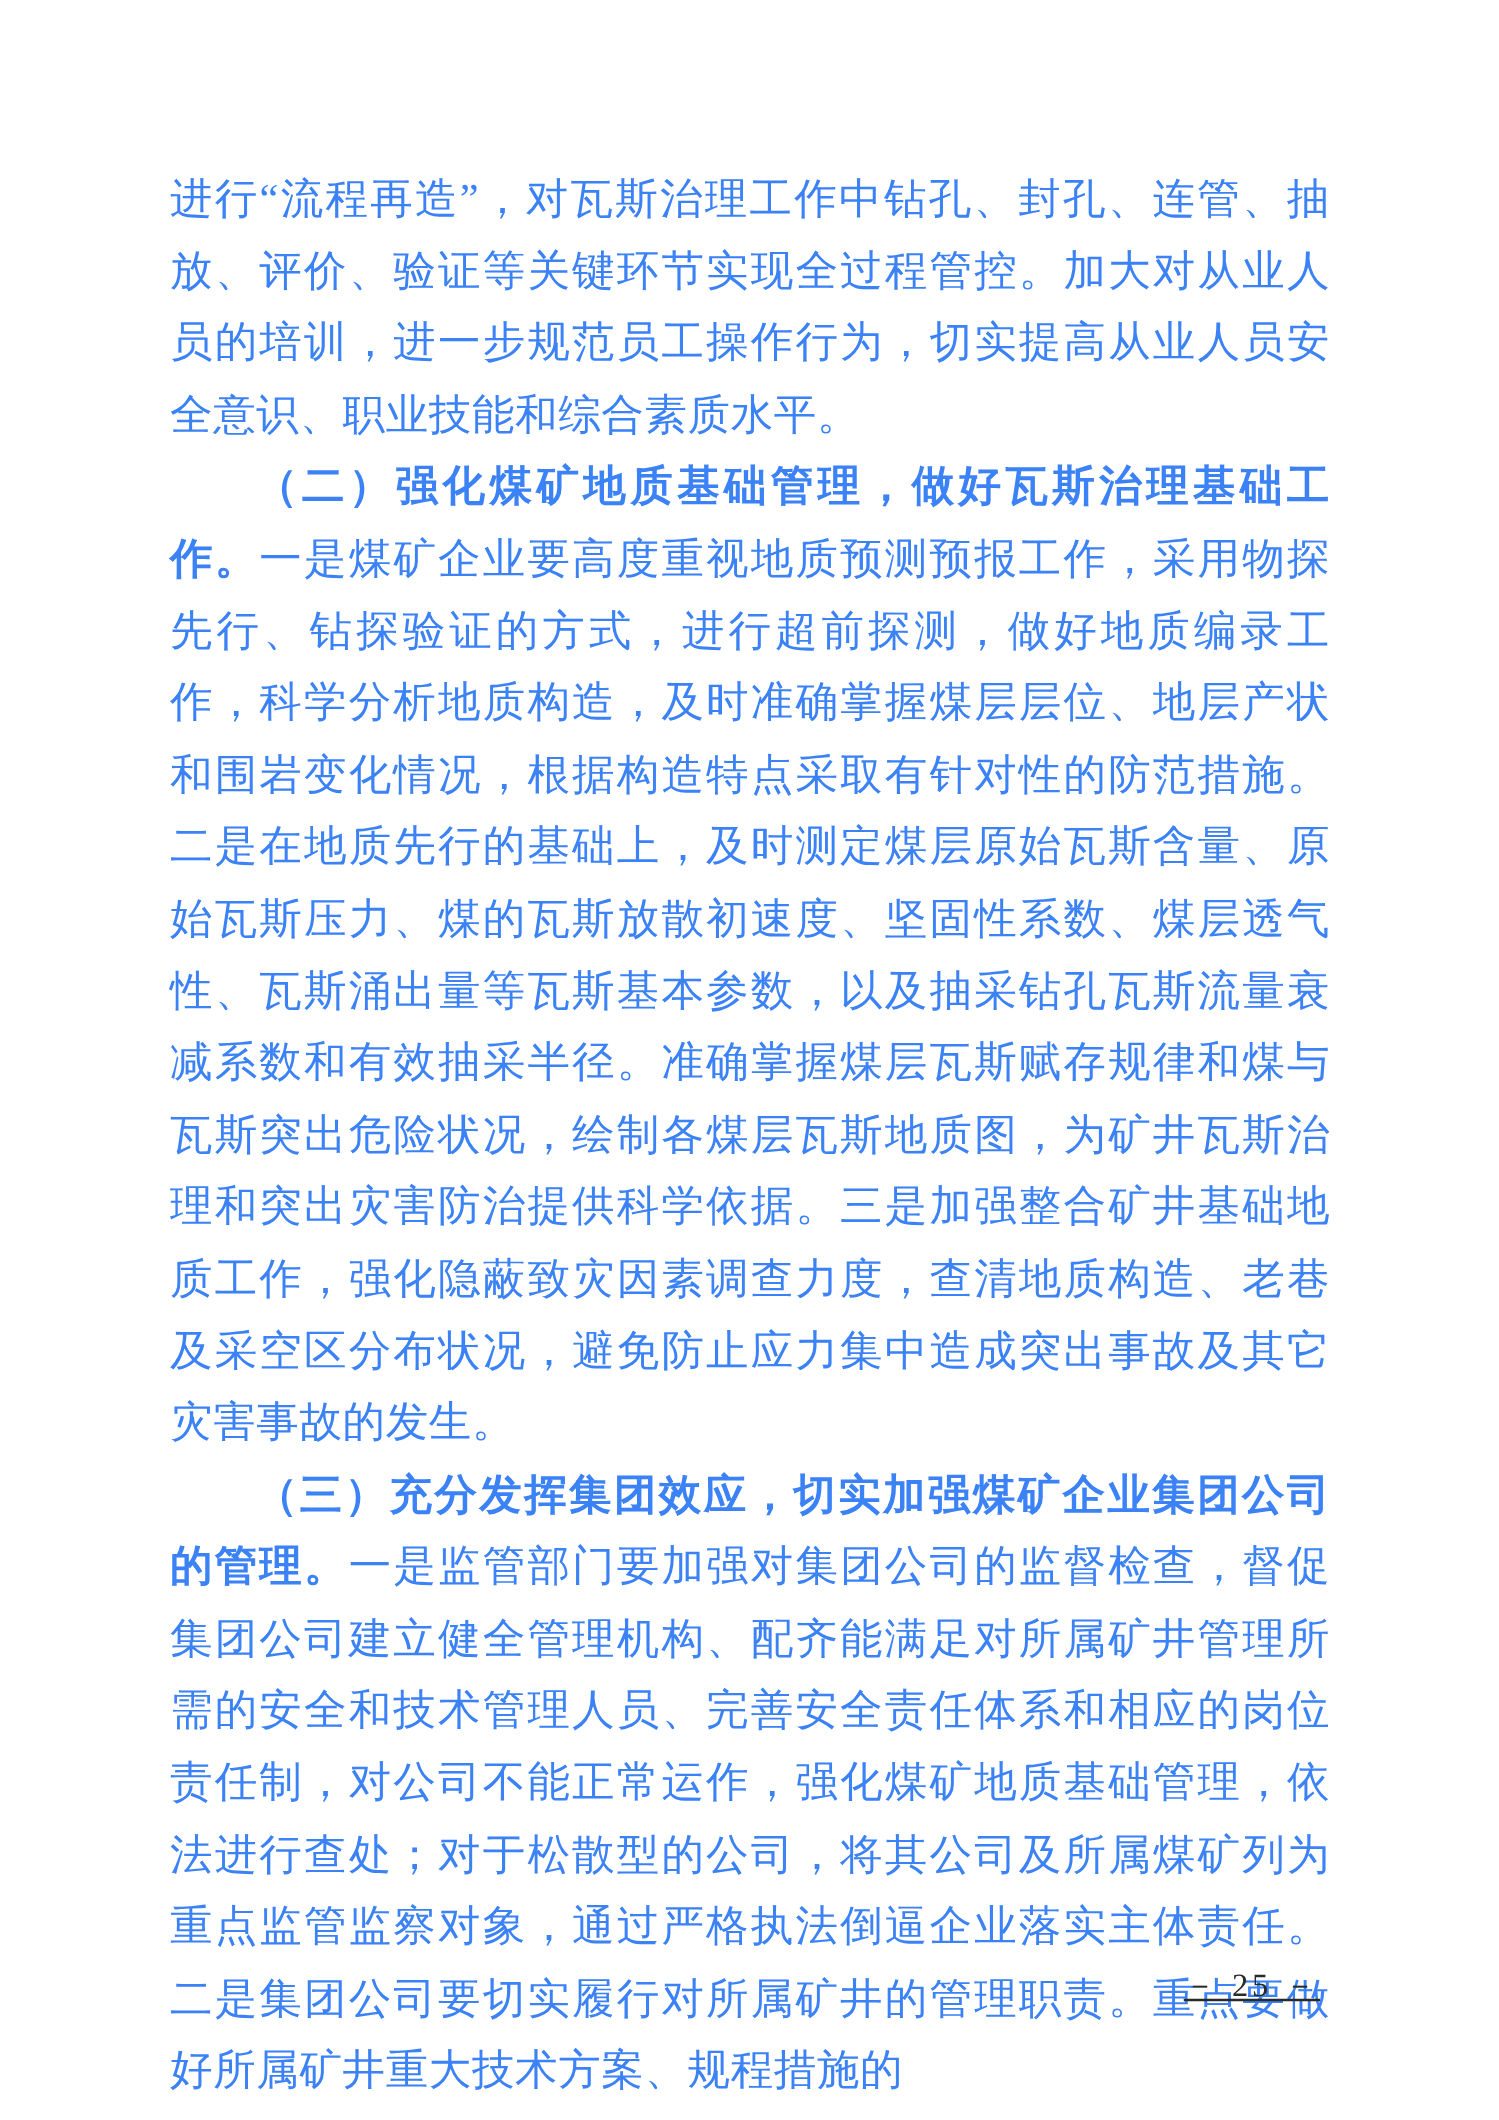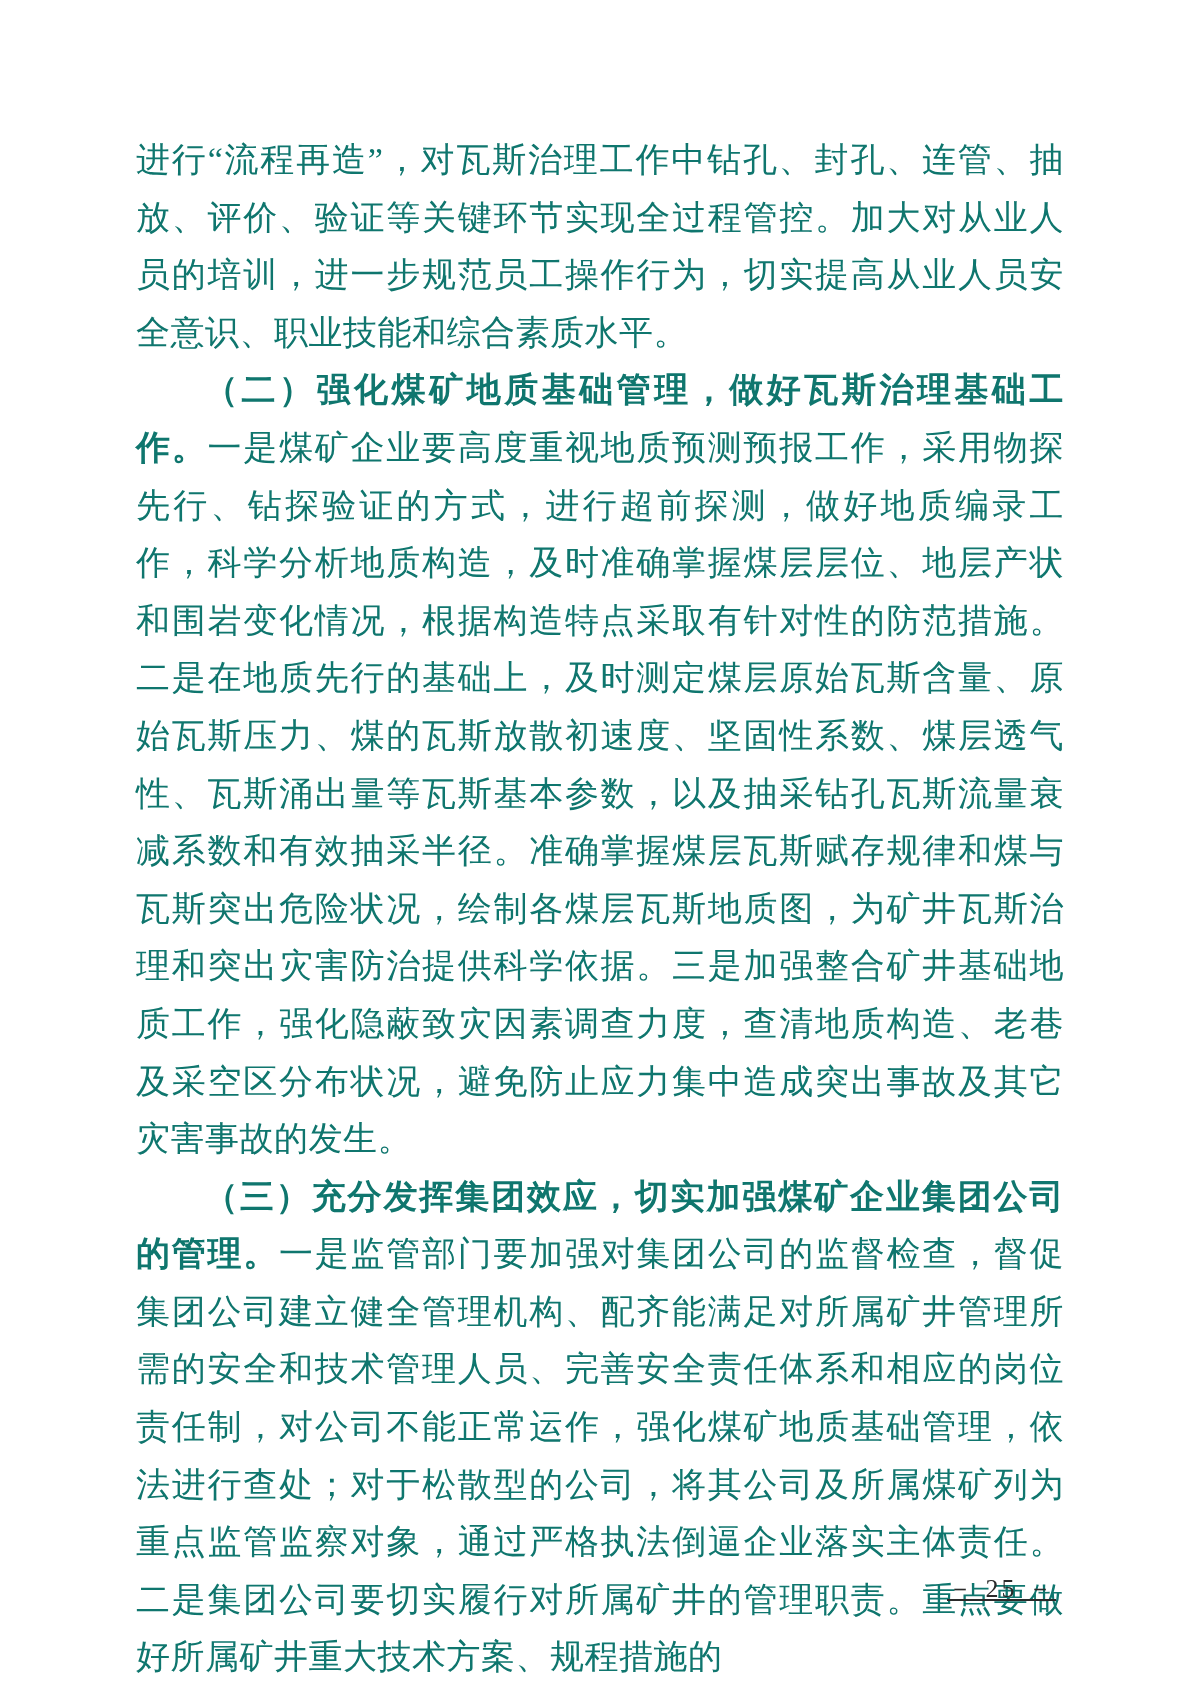--- a/index.html
+++ b/index.html
@@ -15,21 +15,21 @@
     overflow: hidden;
     font-family: "Liberation Serif", "DejaVu Serif", serif;
   }
   .content {
     position: absolute;
     left: 136px;
     top: 131px;
     width: 928px;
     font-size: 34px;
     line-height: 57.6px;
-    color: #0f766e;
+    color: #3b82f6;
     text-align: justify;
     text-justify: inter-character;
     letter-spacing: 0.5px;
   }
   .para {
     margin: 0;
     padding: 0;
     text-indent: 2em;
   }
   .para.no-indent {

